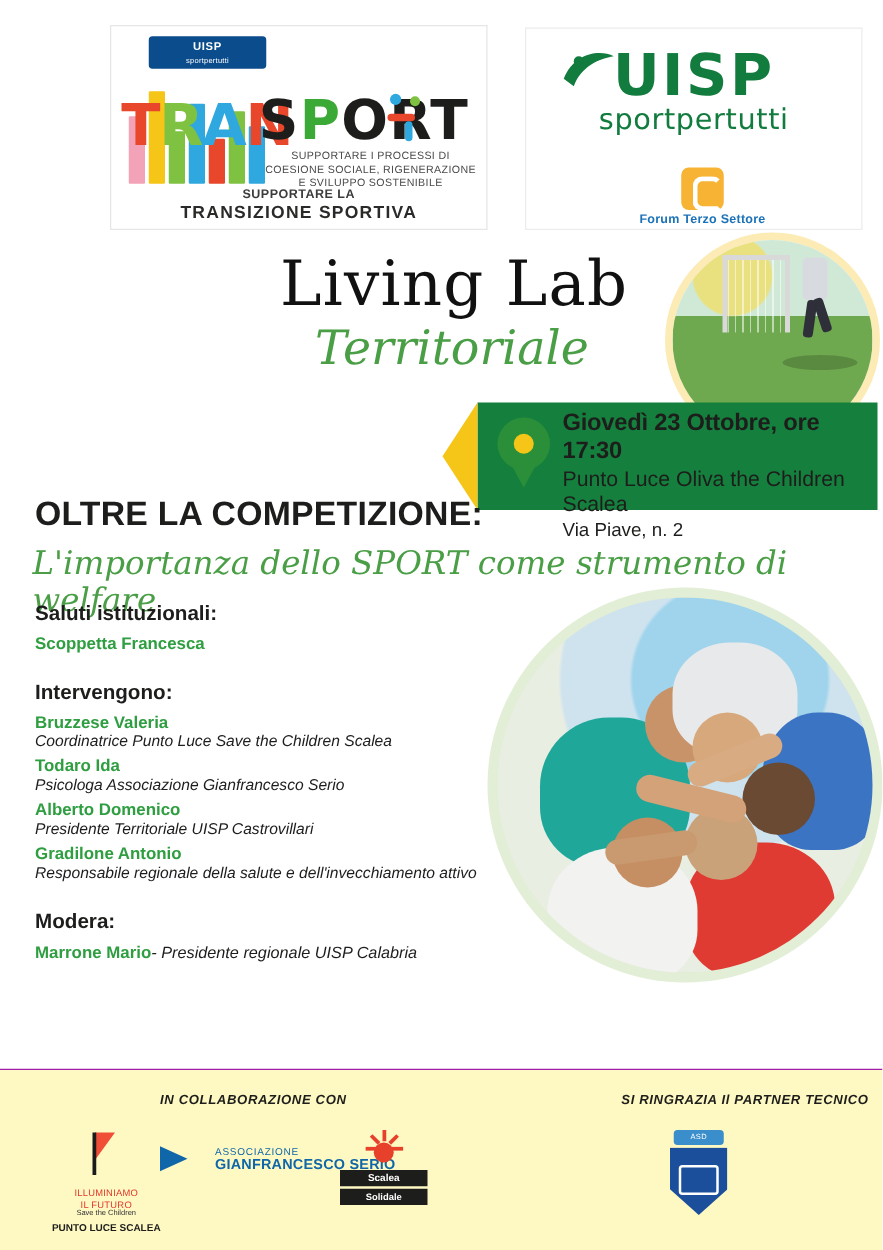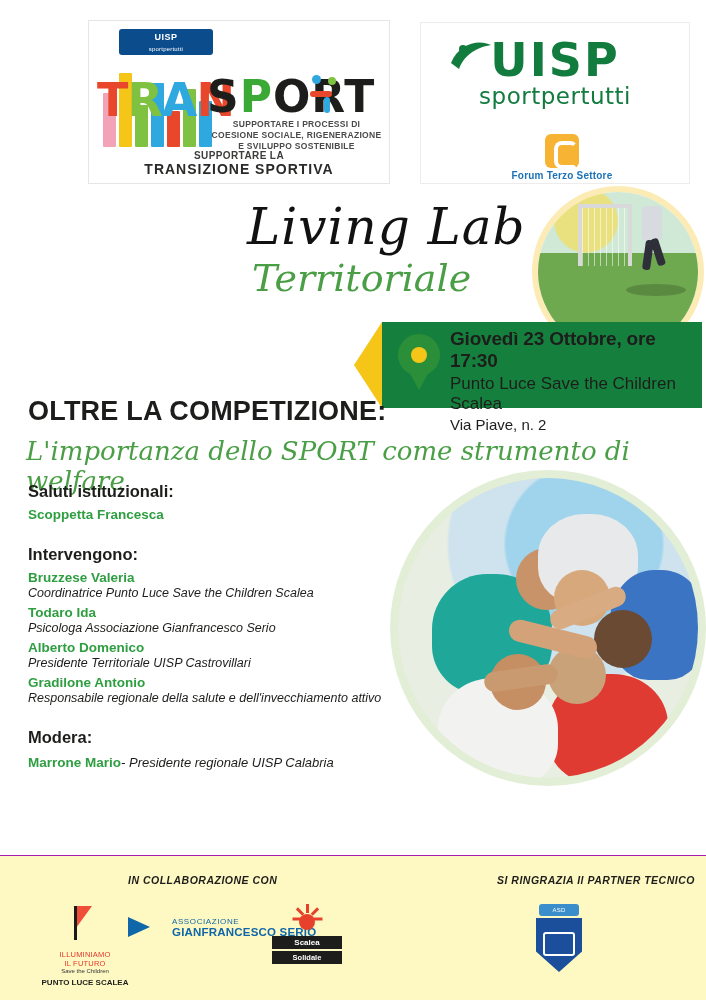--- a/index.html
+++ b/index.html
@@ -82,21 +82,21 @@
     font-weight: bold;
     color: #1d1d1b;
     letter-spacing: 1px;
   }
   .sport-word .o-green { color: #3aa935; }
   .sport-sub {
     position: absolute;
     left: 120px; top: 98px;
     width: 175px;
     font-size: 8.5px;
-    font-weight: bold;
+    font-weight: normal;
     color: #4a4a4a;
     line-height: 11px;
     text-align: center;
     letter-spacing: .3px;
   }
   .tr-bottom {
     position: absolute;
     left: 0; bottom: 6px;
     width: 300px;
     text-align: center;
@@ -170,23 +170,22 @@
   }
 
   
   .title-wrap {
     position: absolute;
     left: 0; top: 190px;
     width: 706px; height: 130px;
   }
   .living-lab {
     position: absolute;
-    left: 247px; top: 8px;
+    left: 224px; top: 8px;
     font-family: "DejaVu Serif", serif;
-    font-style: italic;
     font-size: 50px;
     color: #111;
     letter-spacing: 1px;
   }
   .territoriale {
     position: absolute;
     left: 252px; top: 66px;
     font-family: "DejaVu Serif", serif;
     font-style: italic;
     font-size: 38px;
@@ -505,21 +504,21 @@
   </div>
 
   <div class="date-banner">
     <div class="pin">
       <span class="head"></span>
       <span class="hole"></span>
       <span class="tip"></span>
     </div>
     <div class="date-lines">
       <div class="l1">Giovedì 23 Ottobre, ore 17:30</div>
-      <div class="l2">Punto Luce Save the Children Scalea</div>
+      <div class="l2">Punto Luce Oliva the Children Scalea</div>
       <div class="l3">Via Piave, n. 2</div>
     </div>
   </div>
 
   <div class="headline">OLTRE LA COMPETIZIONE:</div>
   <div class="subheadline">L'importanza dello SPORT come strumento di welfare</div>
 
   <div class="speakers">
 
     <div class="sec-title">Saluti istituzionali:</div>

